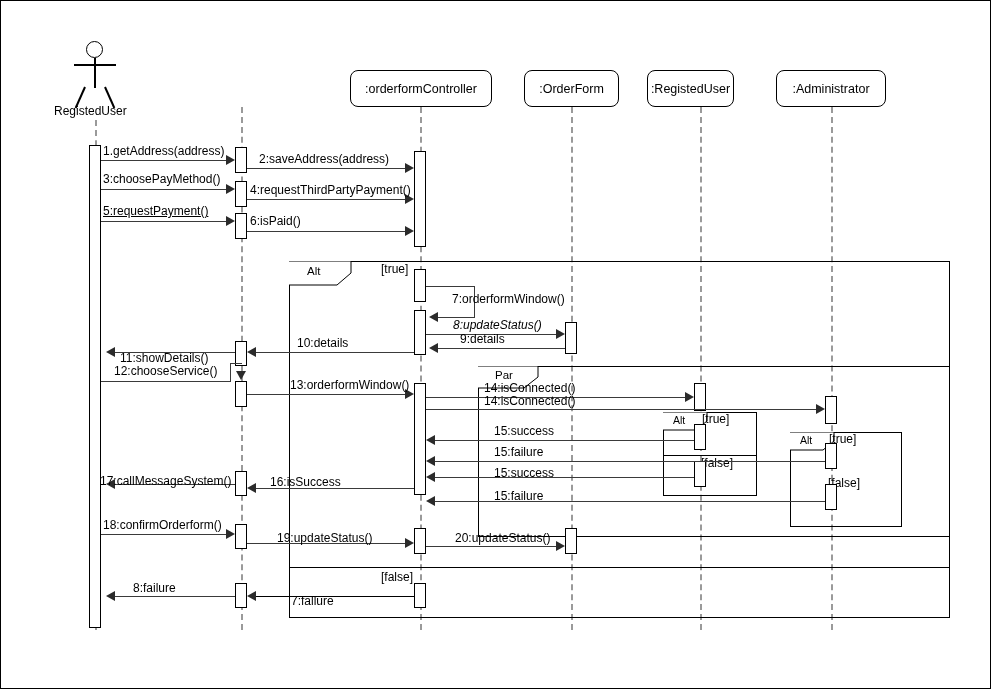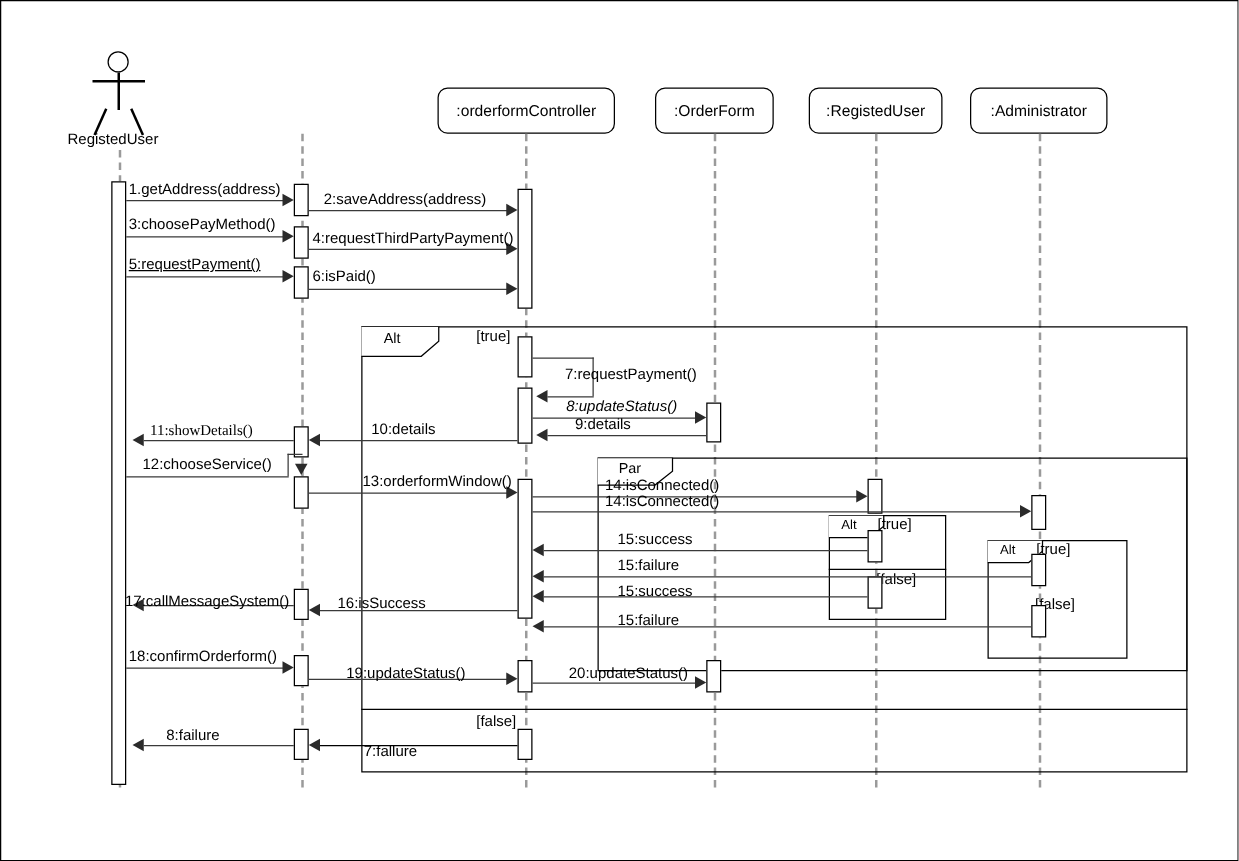--- a/index.html
+++ b/index.html
@@ -79,21 +79,21 @@
   <div class="lifebox" style="left:350px;top:70px;width:142px;height:37px;">
     <span>:orderformController</span>
   </div>
   <div class="lifeline" style="left:420px;top:107px;height:523px;"></div>
 
   <div class="lifebox" style="left:524px;top:70px;width:95px;height:37px;">
     <span>:OrderForm</span>
   </div>
   <div class="lifeline" style="left:571px;top:107px;height:523px;"></div>
 
-  <div class="lifebox" style="left:647px;top:70px;width:107px;height:37px;">
+  <div class="lifebox" style="left:647px;top:70px;width:87px;height:37px;">
     <span>:RegistedUser</span>
   </div>
   <div class="lifeline" style="left:700px;top:107px;height:523px;"></div>
 
   <div class="lifebox" style="left:776px;top:70px;width:110px;height:37px;">
     <span>:Administrator</span>
   </div>
   <div class="lifeline" style="left:831px;top:107px;height:523px;"></div>
 
   <div class="fragment" style="left:289px;top:261px;width:661px;height:357px;"></div>
@@ -185,37 +185,37 @@
   <span class="msglabel" style="left:103px;top:204px;text-decoration:underline;">5:requestPayment()</span>
 
   <div class="msg" style="left:247px;top:231px;width:159px;"></div>
   <div class="arrow-r" style="left:405px;top:226px;"></div>
   <span class="msglabel" style="left:250px;top:214px;">6:isPaid()</span>
 
   <div class="msg" style="left:426px;top:286px;width:49px;"></div>
   <div class="vline" style="left:474px;top:286px;height:31px;"></div>
   <div class="msg" style="left:438px;top:317px;width:37px;"></div>
   <div class="arrow-l" style="left:429px;top:312px;"></div>
-  <span class="msglabel" style="left:452px;top:292px;">7:requestPayment()</span>
+  <span class="msglabel" style="left:452px;top:292px;">7:orderformWindow()</span>
 
   <div class="msg" style="left:426px;top:334px;width:131px;"></div>
   <div class="arrow-r" style="left:556px;top:329px;"></div>
   <span class="msglabel" style="left:453px;top:318px;font-style:italic;">8:updateStatus()</span>
 
   <div class="msg" style="left:438px;top:348px;width:127px;"></div>
   <div class="arrow-l" style="left:429px;top:343px;"></div>
   <span class="msglabel" style="left:460px;top:332px;">9:details</span>
 
   <div class="msg" style="left:256px;top:352px;width:158px;"></div>
   <div class="arrow-l" style="left:247px;top:347px;"></div>
   <span class="msglabel" style="left:297px;top:336px;">10:details</span>
 
   <div class="msg" style="left:115px;top:352px;width:120px;"></div>
   <div class="arrow-l" style="left:106px;top:347px;"></div>
-  <span class="msglabel" style="left:120px;top:337px;font-family:Liberation Serif, serif;">11:showDetails()</span>
+  <span class="msglabel" style="left:120px;top:351px;">11:showDetails()</span>
 
   <div class="msg" style="left:101px;top:381px;width:130px;"></div>
   <div class="vline" style="left:230px;top:363px;height:18px;"></div>
   <div class="msg" style="left:230px;top:363px;width:12px;"></div>
   <div class="arrow-d" style="left:236px;top:371px;"></div>
   <span class="msglabel" style="left:114px;top:364px;">12:chooseService()</span>
 
   <div class="msg" style="left:247px;top:394px;width:159px;"></div>
   <div class="arrow-r" style="left:405px;top:389px;"></div>
   <span class="msglabel" style="left:290px;top:378px;">13:orderformWindow()</span>

